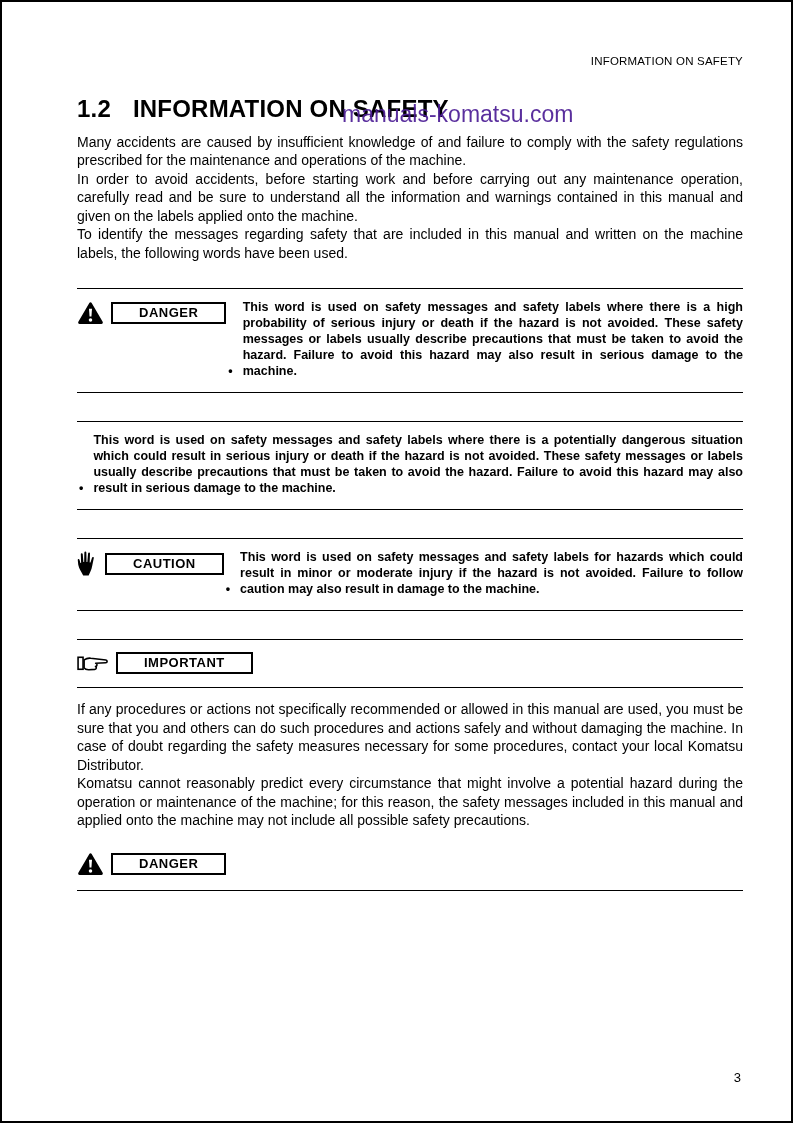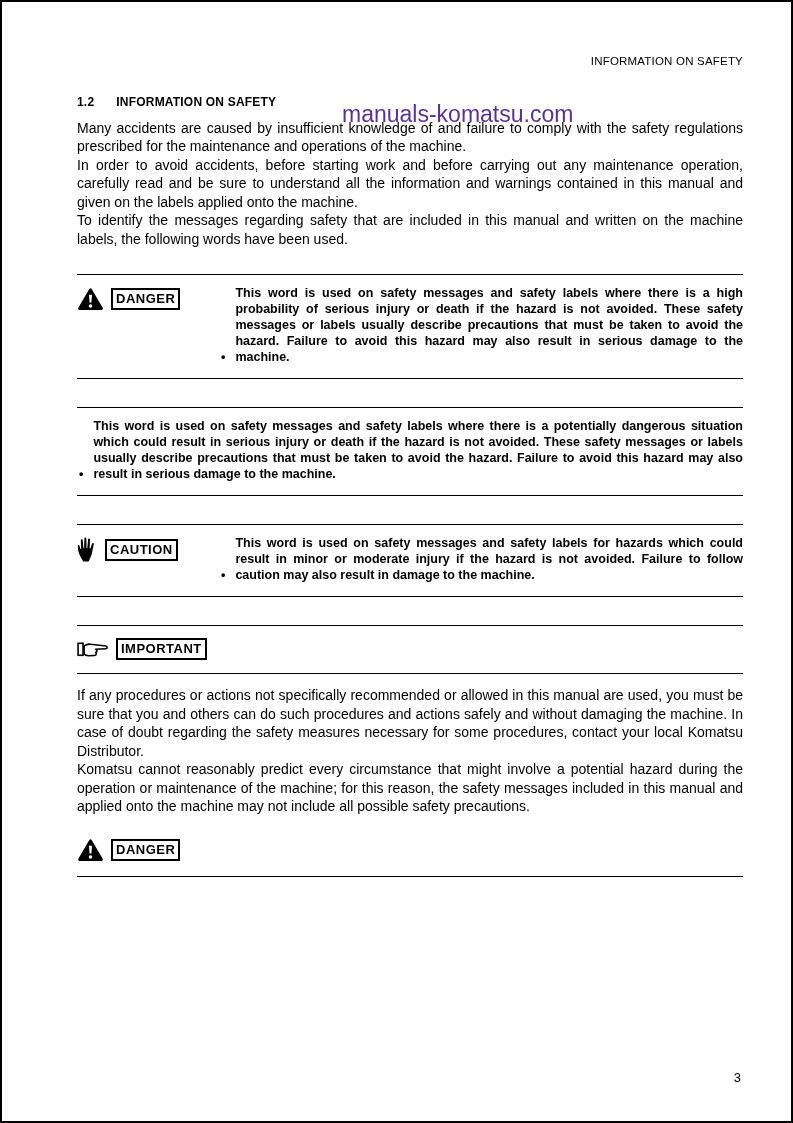--- a/index.html
+++ b/index.html
@@ -19,21 +19,21 @@
   .running-header {
     text-align:right;
     font-size:11.5px;
     letter-spacing:.2px;
   }
 
   .title-row {
     margin-top:28px;
     display:flex;
     gap:22px;
-    font-size:12px;
+    font-size:24px;
     font-weight:bold;
     letter-spacing:.2px;
     text-align:right;
   }
 
   .watermark {
     position:absolute;
     left:340px; top:99px;
     font-size:23px;
     color:#4c1d95;
@@ -63,21 +63,21 @@
     display:flex;
     align-items:center;
     gap:7px;
     padding-top:2px;
     align-self:flex-start;
   }
   .label-box {
     border:2px solid #000;
     font-weight:bold;
     font-size:13px;
-    padding:1px 3px 2px;
+    padding:1px 26px 2px;
     letter-spacing:.5px;
     white-space:nowrap;
   }
   .block-body { flex:1; display:flex;align-items:flex-end; }
   .bullet { font-weight:bold; font-size:12.5px; line-height:1.28; margin:0 10px 0 2px; }
   .bullet::before { content:"\2022"; }
   .block-text {
     font-weight:bold;
     font-size:12.5px;
     line-height:1.28;

